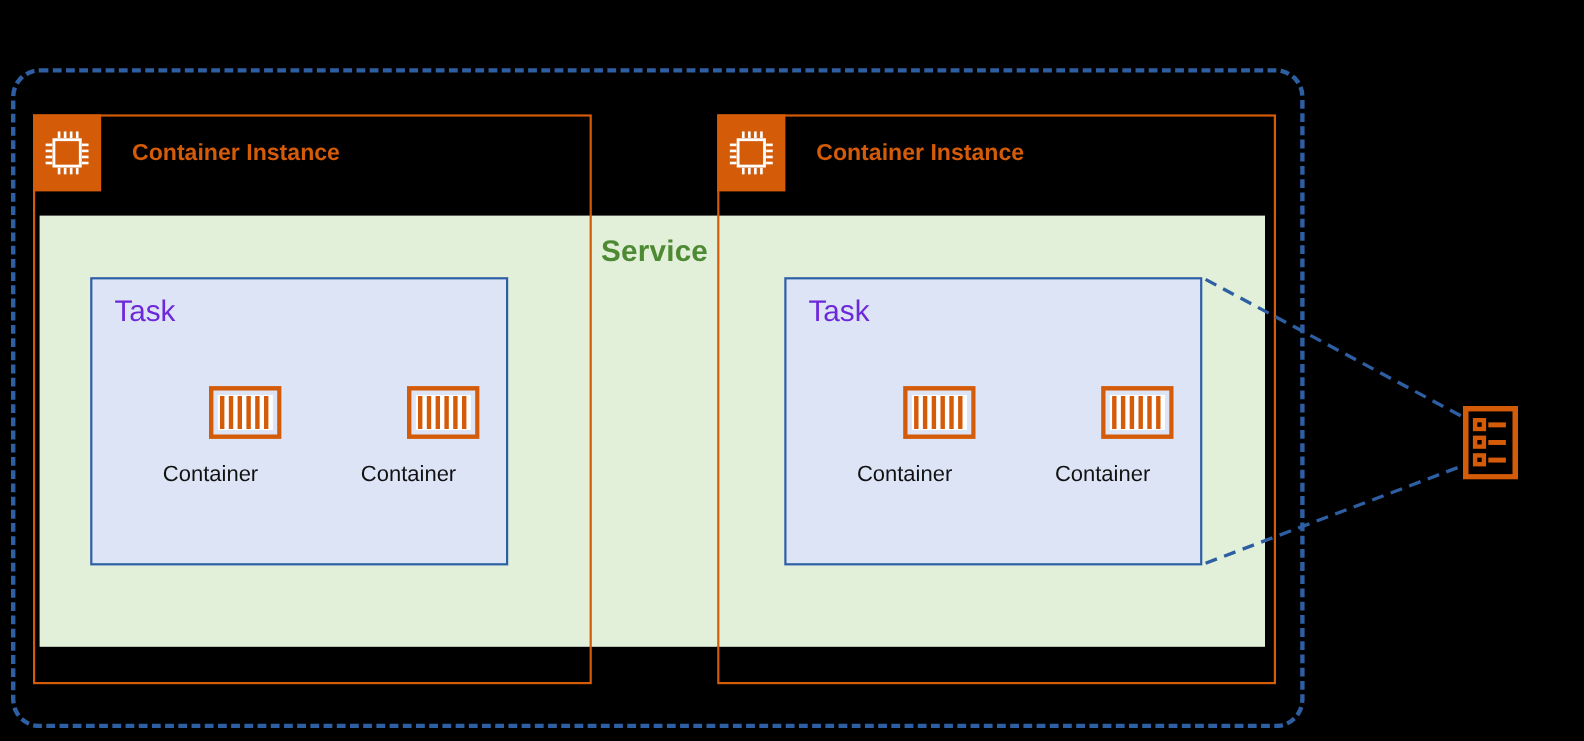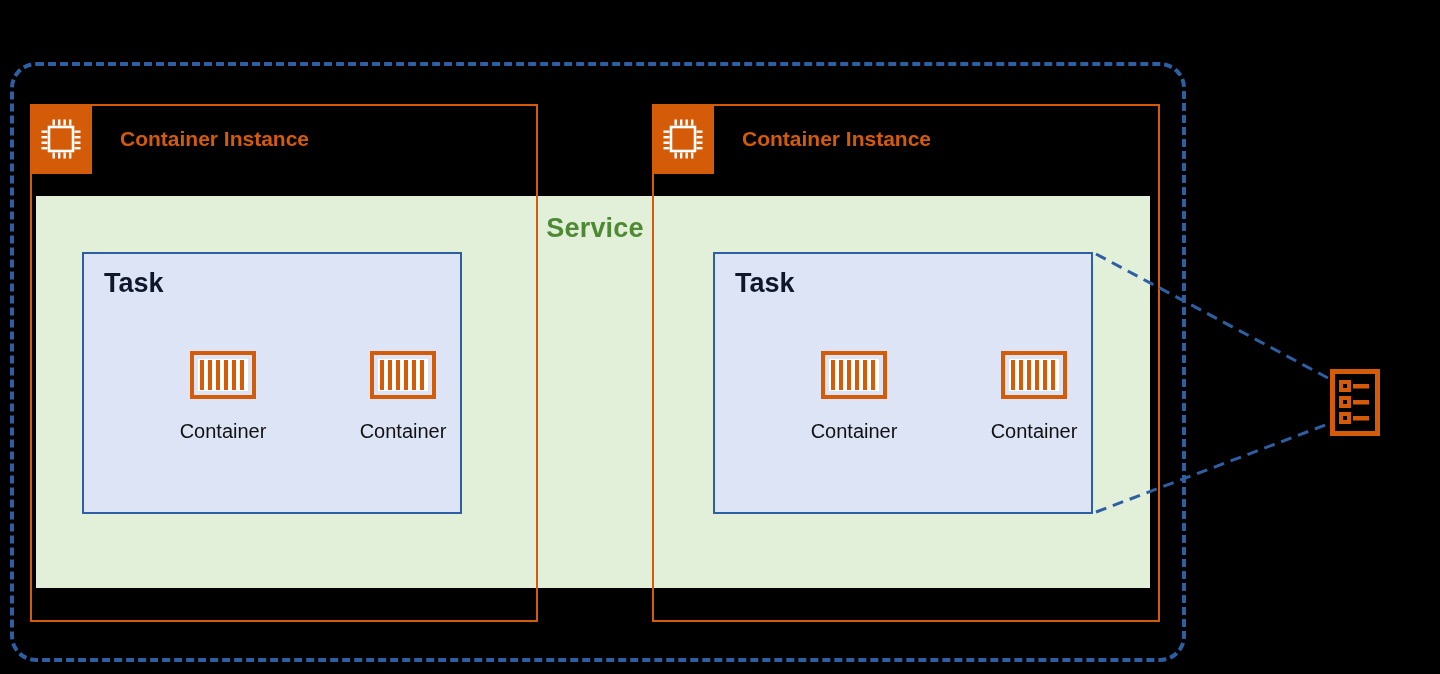--- a/index.html
+++ b/index.html
@@ -98,30 +98,29 @@
     border: 2px solid #2E5FA3;
     box-sizing: border-box;
   }
   .task-box.left  { left: 82px;  top: 252px; width: 380px; height: 262px; }
   .task-box.right { left: 713px; top: 252px; width: 380px; height: 262px; }
 
   .task-title {
     position: absolute;
     left: 20px;
     top: 14px;
-    color: #0f172a;
+    color: #6d28d9;
     font-size: 27px;
-    font-weight: bold;
+    font-weight: normal;
     white-space: nowrap;
   }
 
   .container-slot {
     position: absolute;
     width: 150px;
-    text-align: center;
   }
   .container-slot.slot-a { left: 64px;  top: 94px; }
   .container-slot.slot-b { left: 244px; top: 94px; }
 
   .container-icon-wrap {
     height: 54px;
     display: flex;
     align-items: center;
     justify-content: center;
   }

